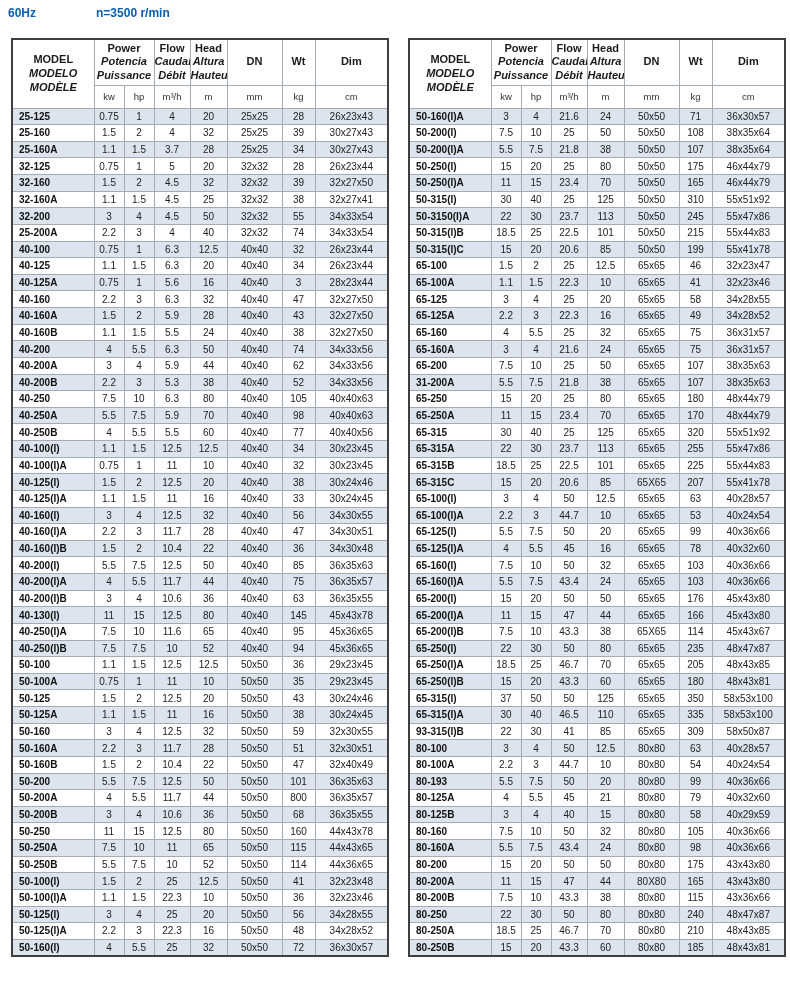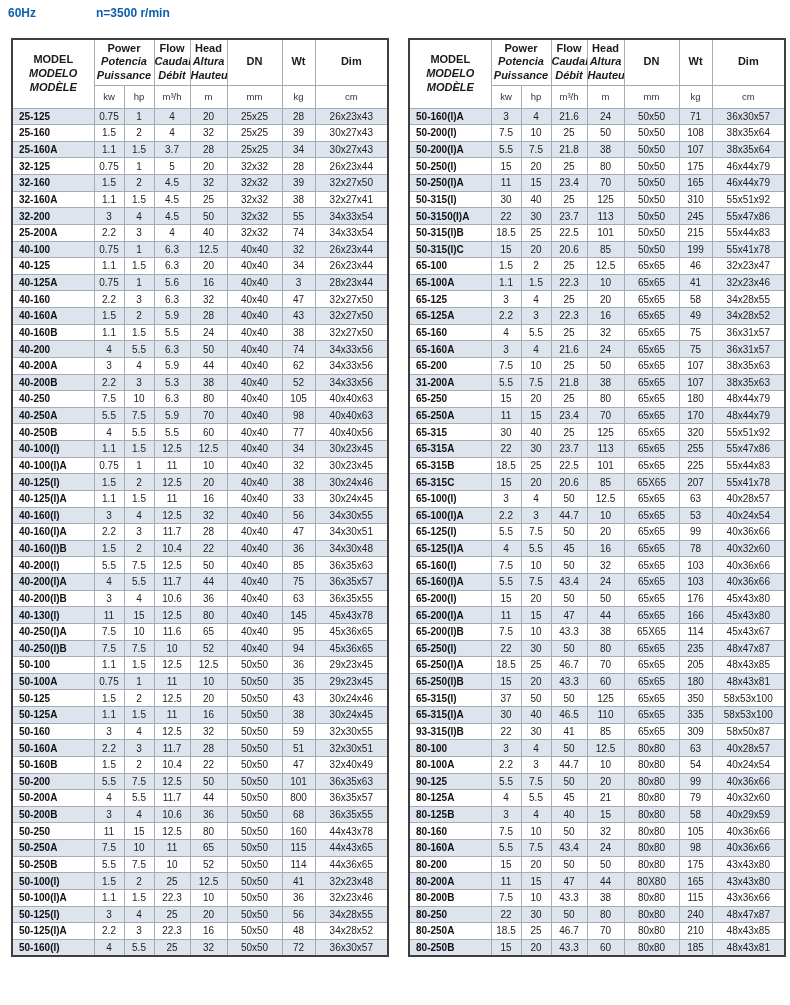--- a/index.html
+++ b/index.html
@@ -1052,21 +1052,21 @@
             <td class="model">80-100A</td>
             <td>2.2</td>
             <td>3</td>
             <td>44.7</td>
             <td>10</td>
             <td>80x80</td>
             <td>54</td>
             <td>40x24x54</td>
           </tr>
           <tr>
-            <td class="model">90-125</td>
+            <td class="model">80-193</td>
             <td>5.5</td>
             <td>7.5</td>
             <td>50</td>
             <td>20</td>
             <td>80x80</td>
             <td>99</td>
             <td>40x36x66</td>
           </tr>
           <tr>
             <td class="model">80-125A</td>

